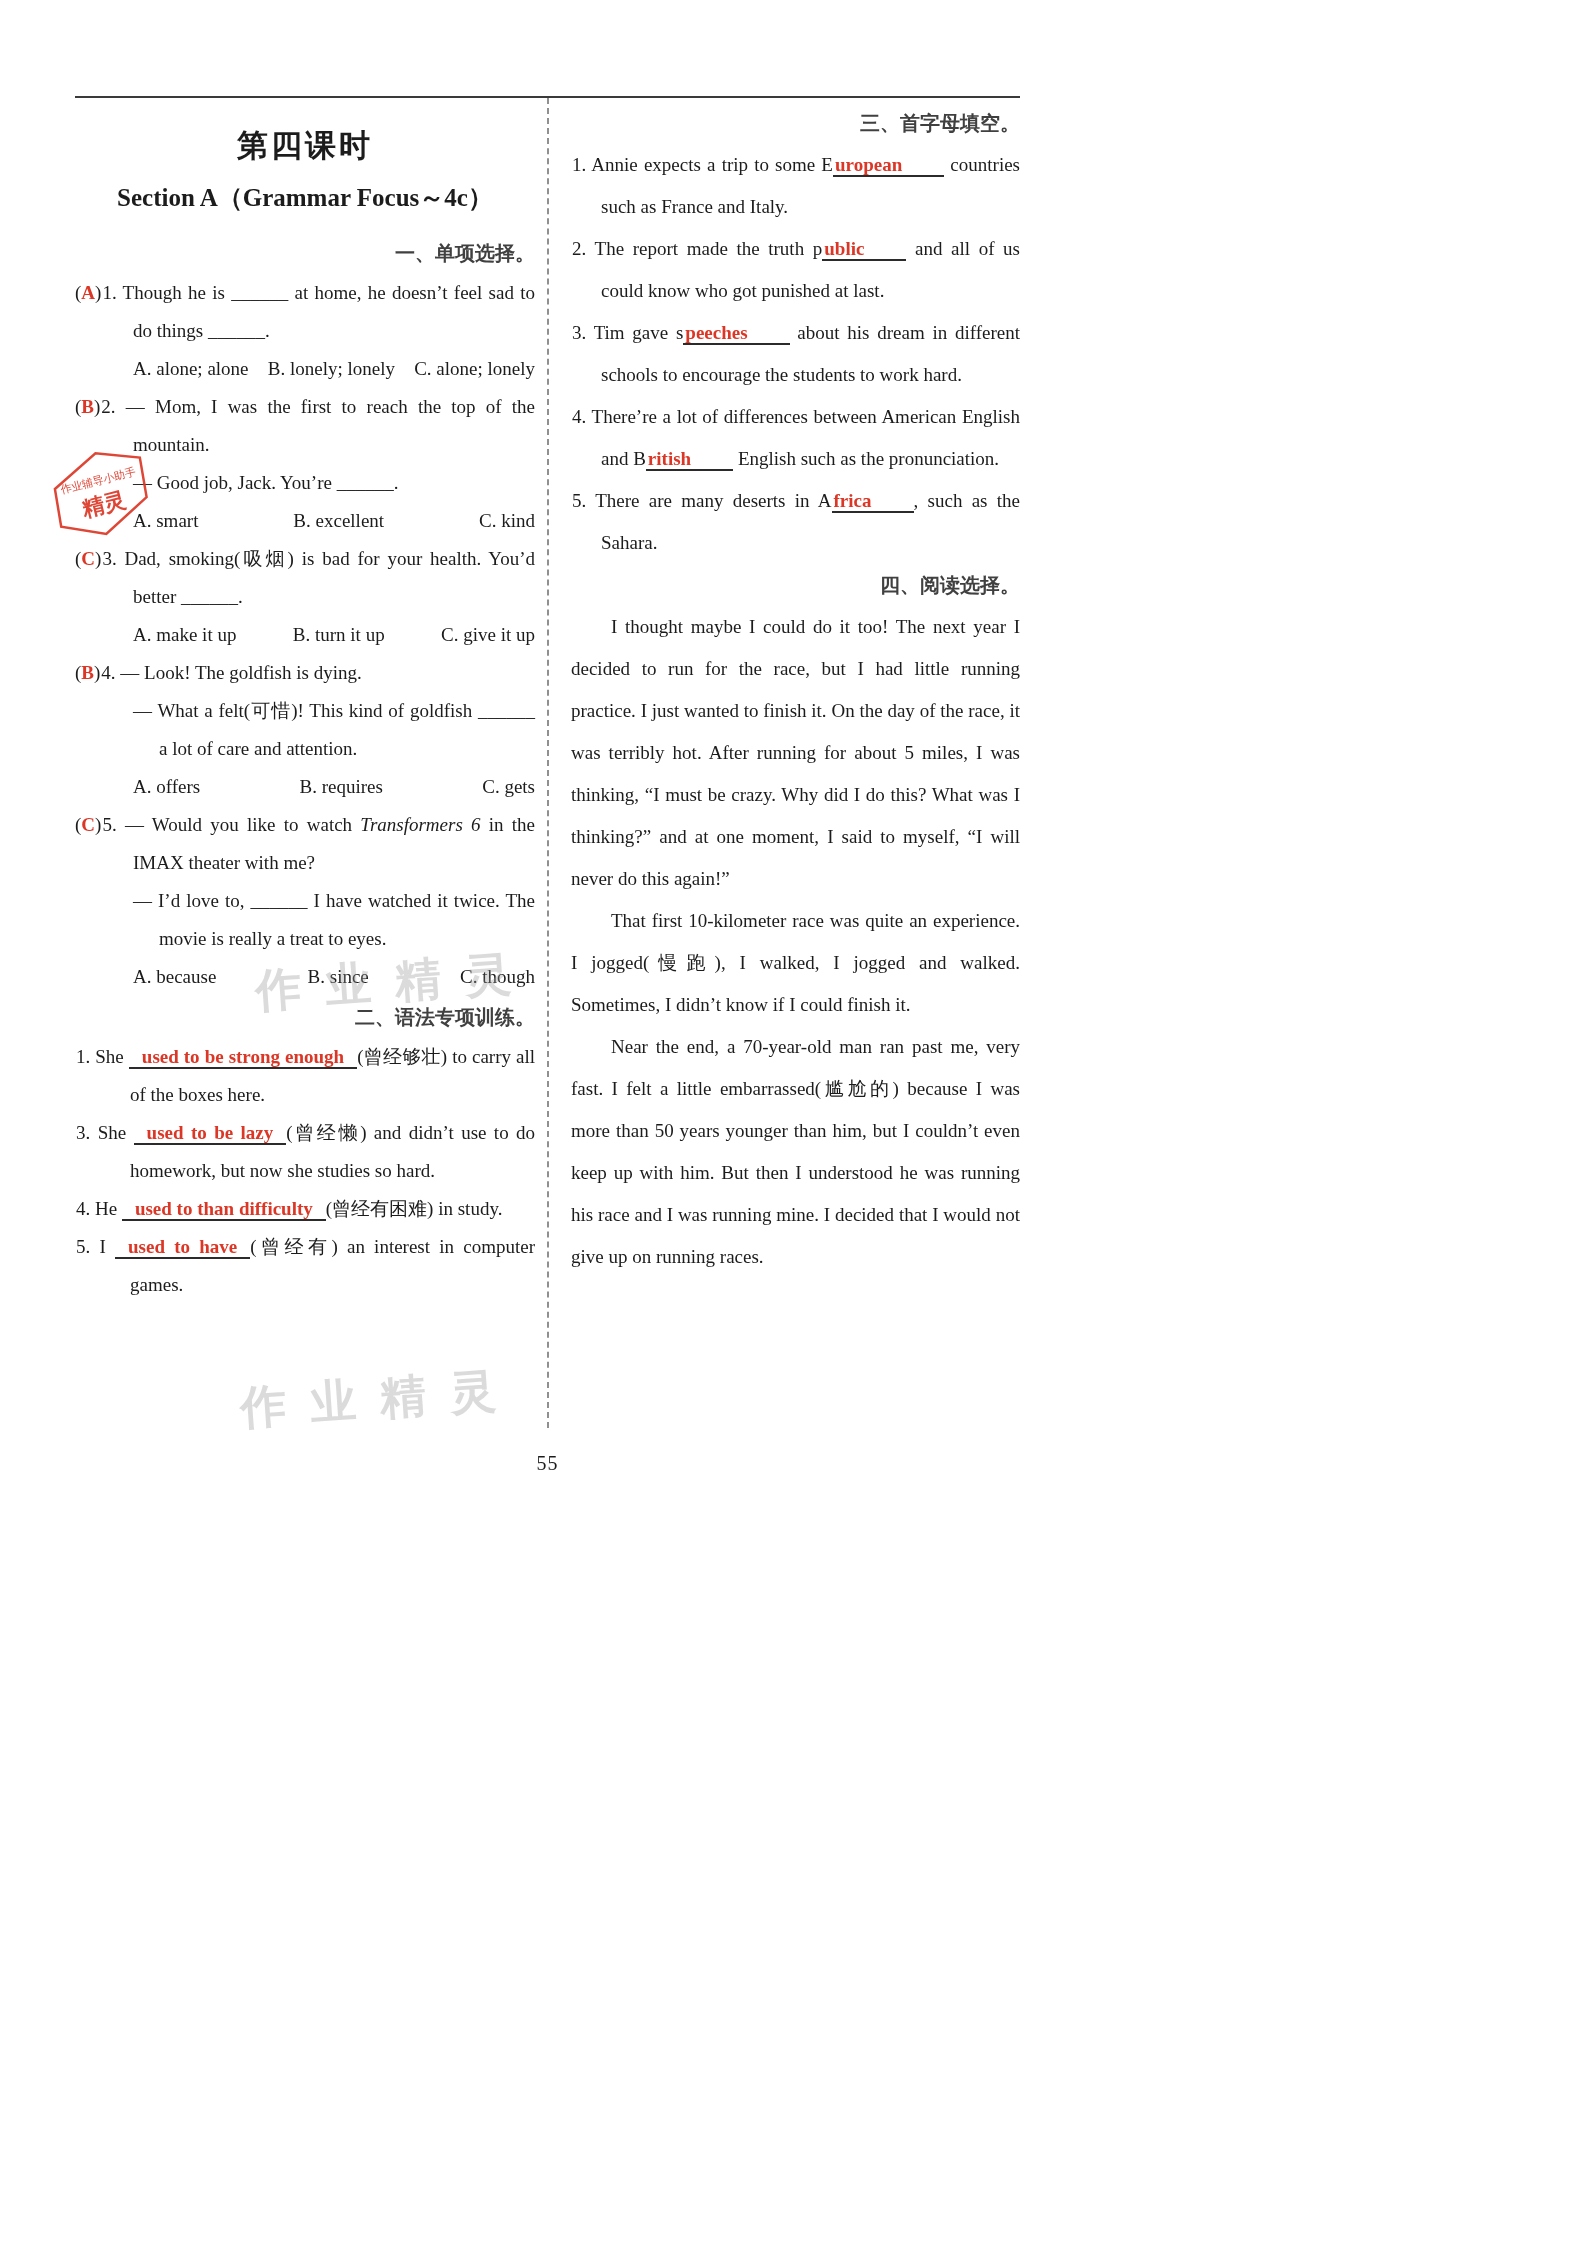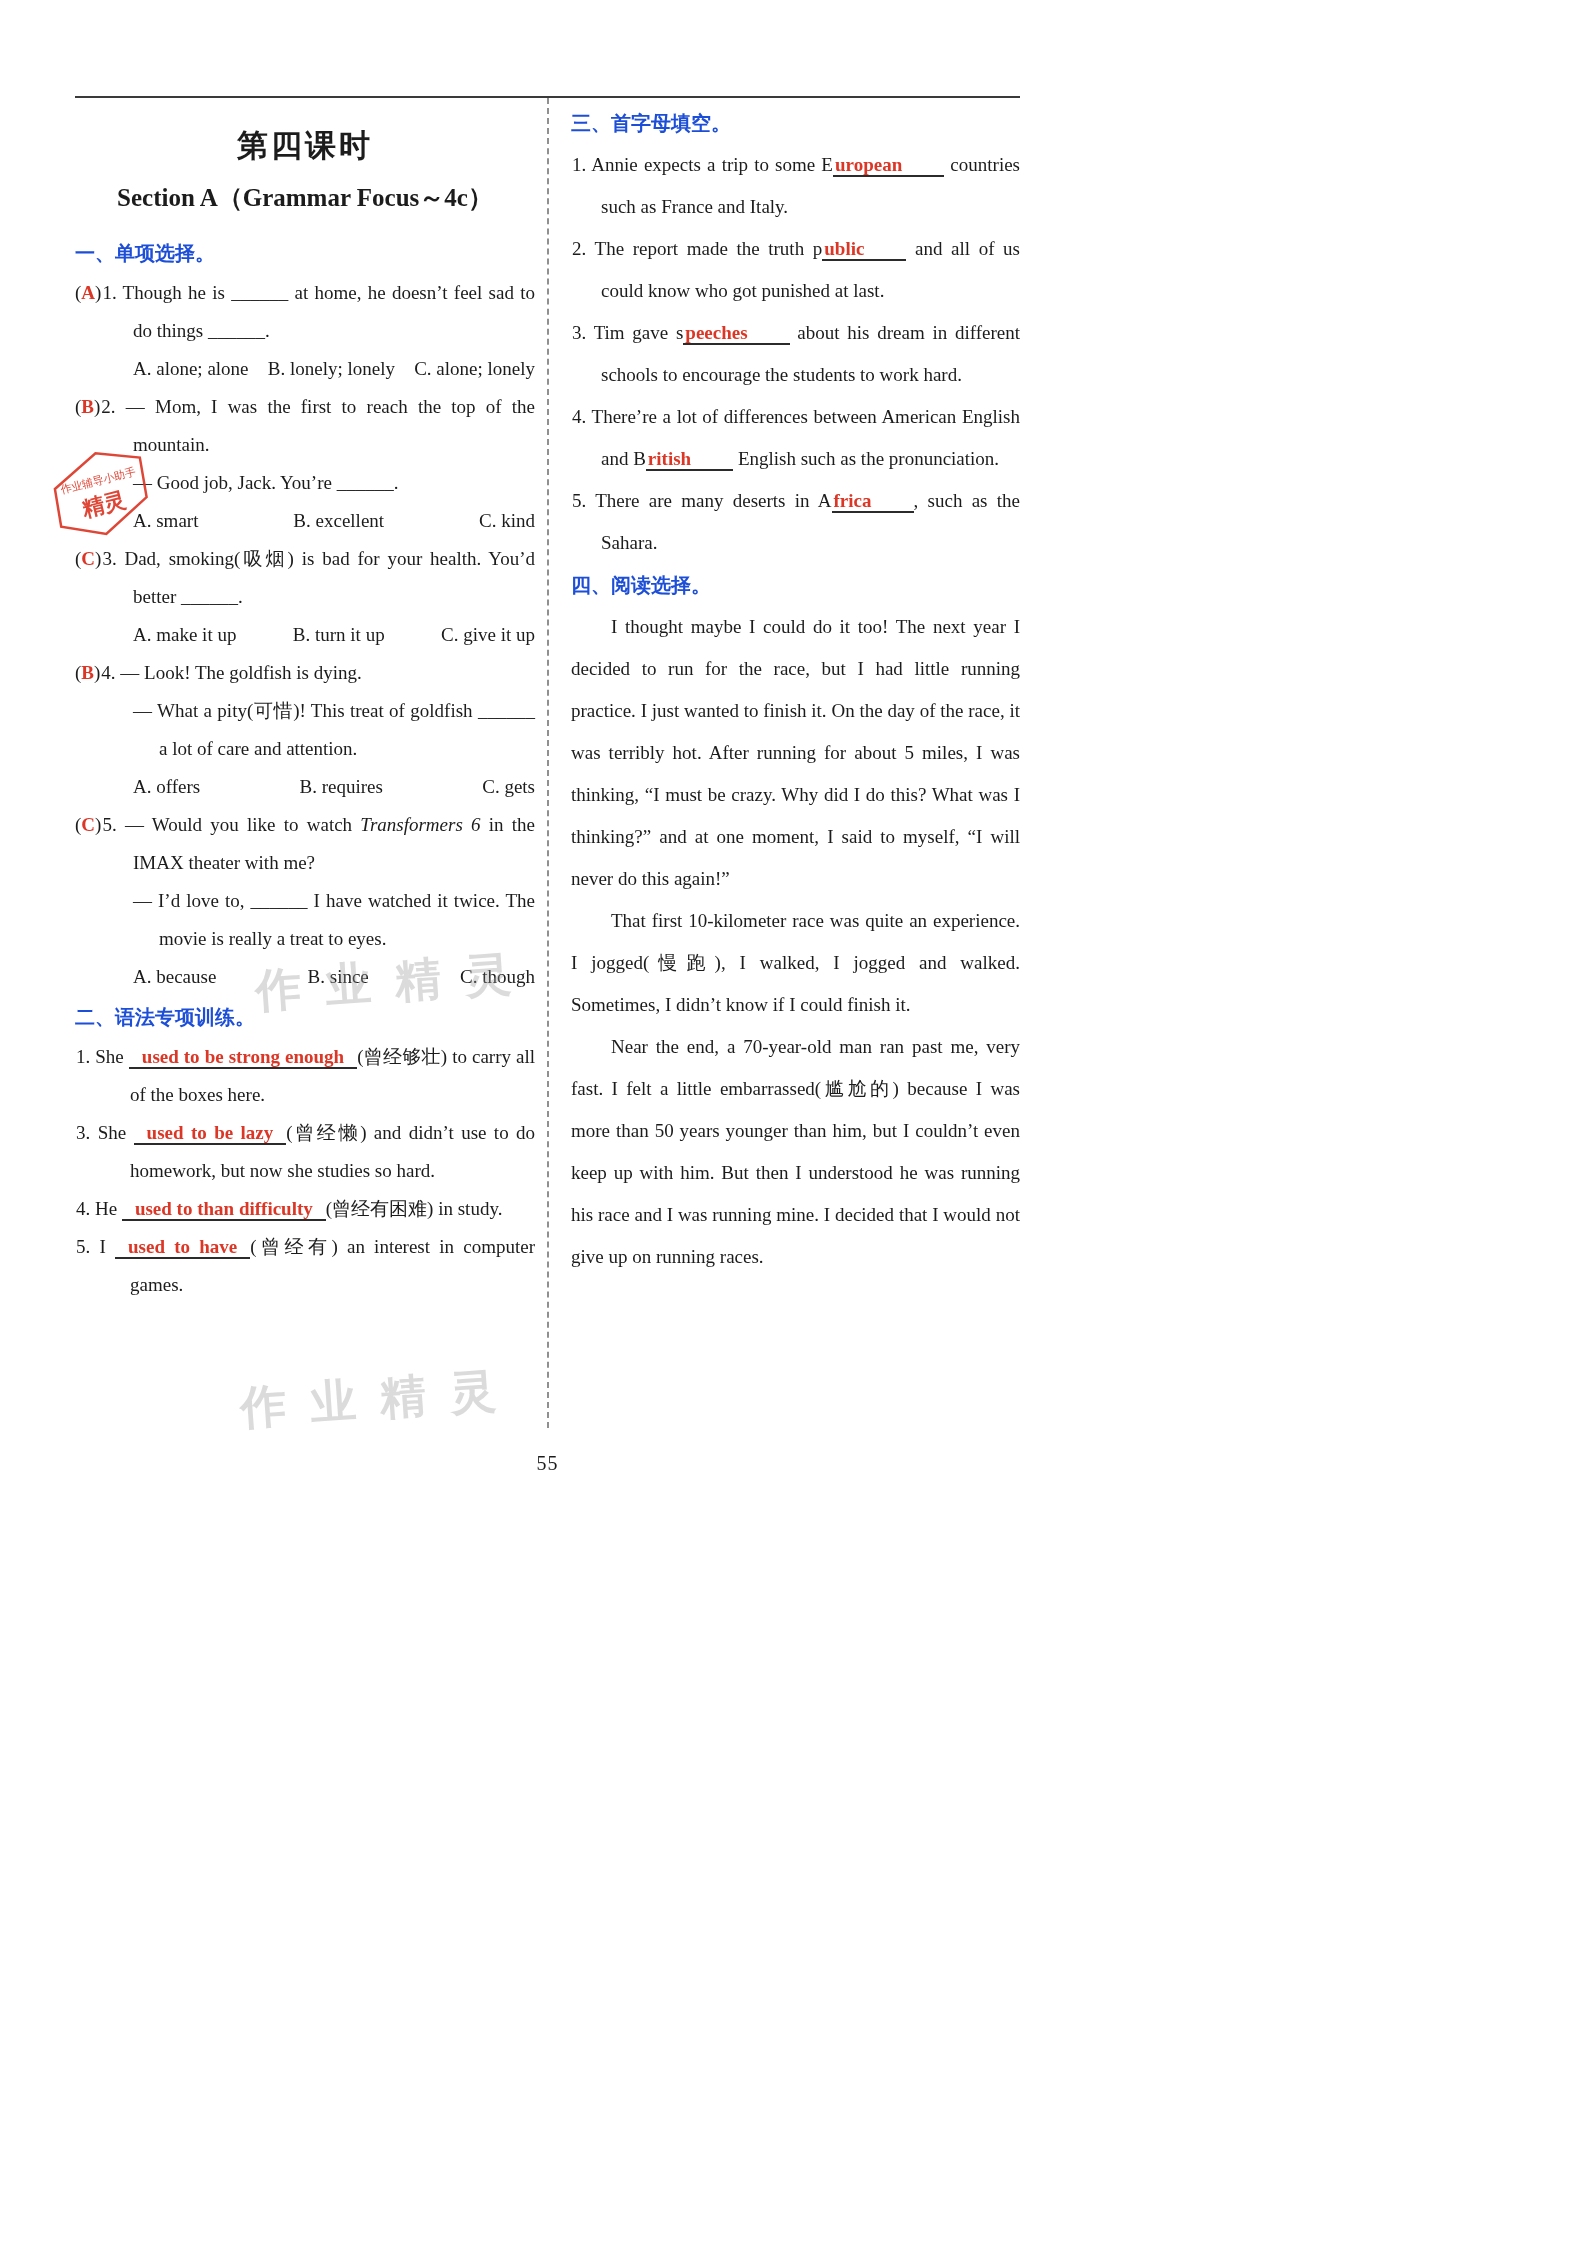--- a/index.html
+++ b/index.html
@@ -28,21 +28,21 @@
   .lesson-title {
     text-align:center; font-family:"Liberation Sans", sans-serif;
     font-weight:700; font-size:31px; letter-spacing:3px; margin-top:28px; line-height:40px;
   }
   .section-title {
     text-align:center; font-weight:700; font-size:25px; line-height:36px;
     margin-top:14px; margin-bottom:16px;
   }
   .part-heading {
     font-family:Liberation Sans, sans-serif;
-    font-weight:700; font-size:20px; line-height:42px; color:#1d4ed8;
+    font-weight:700; font-size:20px; line-height:42px; color:#404040;text-align:right;
   }
 
   .mc-question p { text-align:justify; }
   .q-first { padding-left:58px; text-indent:-58px; }
   .q-cont  { padding-left:84px; text-indent:-26px; }
   .q-num { padding-left:1px; }
   .options { display:flex; justify-content:space-between; flex-wrap:wrap; padding-left:58px; }
 
   .red-ans { color:#dc3726; font-weight:700; font-style:normal; }
 
@@ -106,21 +106,21 @@
           <div class="mc-question">
             <p class="q-first"><span class="ans-paren">(<b class="red-ans">C</b>)</span><span class="q-num">3. </span>Dad, smoking(吸烟) is bad for your health. You’d better ______.</p>
             <div class="options">
               <span class="option">A. make it up</span>
               <span class="option">B. turn it up</span>
               <span class="option">C. give it up</span>
             </div>
           </div>
           <div class="mc-question">
             <p class="q-first"><span class="ans-paren">(<b class="red-ans">B</b>)</span><span class="q-num">4. </span>— Look! The goldfish is dying.</p>
-            <p class="q-cont">— What a pity(可惜)! This treat of goldfish ______ a lot of care and attention.</p>
+            <p class="q-cont">— What a felt(可惜)! This kind of goldfish ______ a lot of care and attention.</p>
             <div class="options">
               <span class="option">A. offers</span>
               <span class="option">B. requires</span>
               <span class="option">C. gets</span>
             </div>
           </div>
           <div class="mc-question">
             <p class="q-first"><span class="ans-paren">(<b class="red-ans">C</b>)</span><span class="q-num">5. </span>— Would you like to watch <i>Transformers 6</i> in the IMAX theater with me?</p>
             <p class="q-cont">— I’d love to, ______ I have watched it twice. The movie is really a treat to eyes.</p>
             <div class="options">

